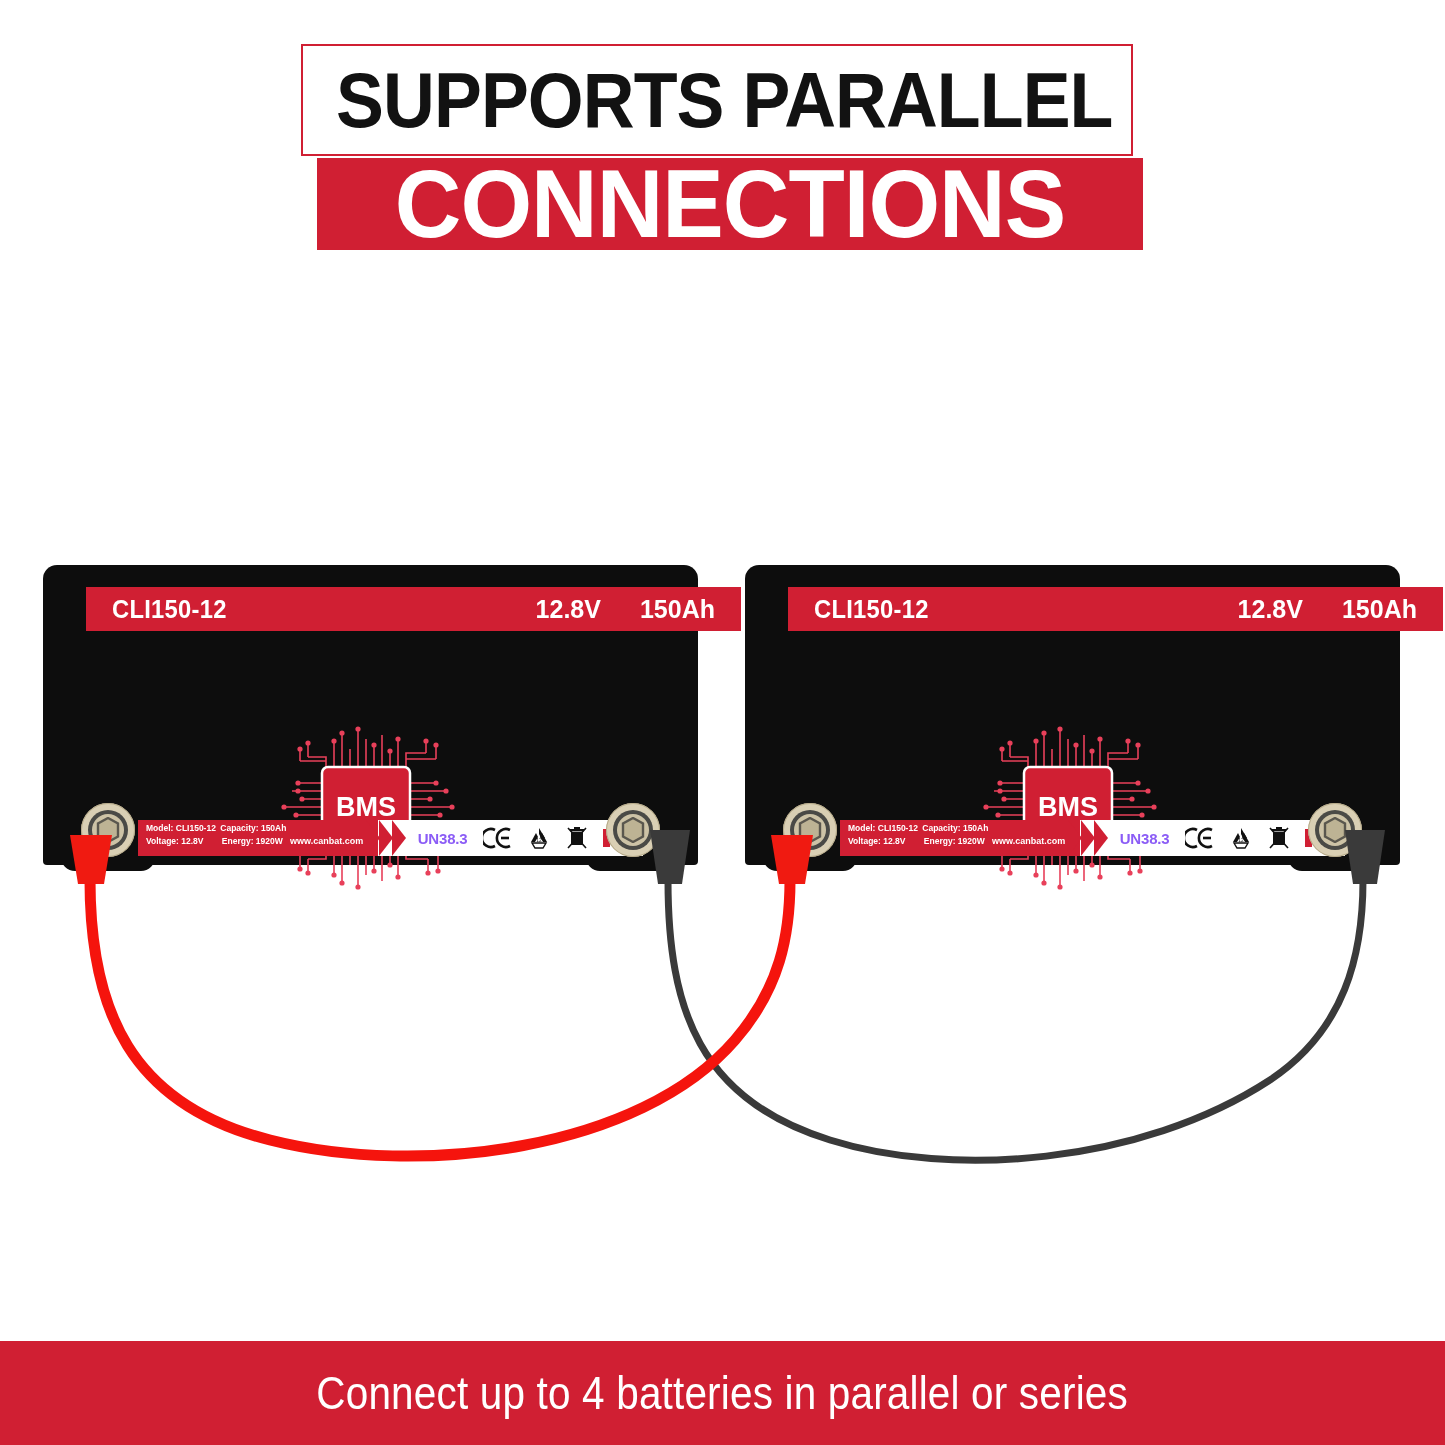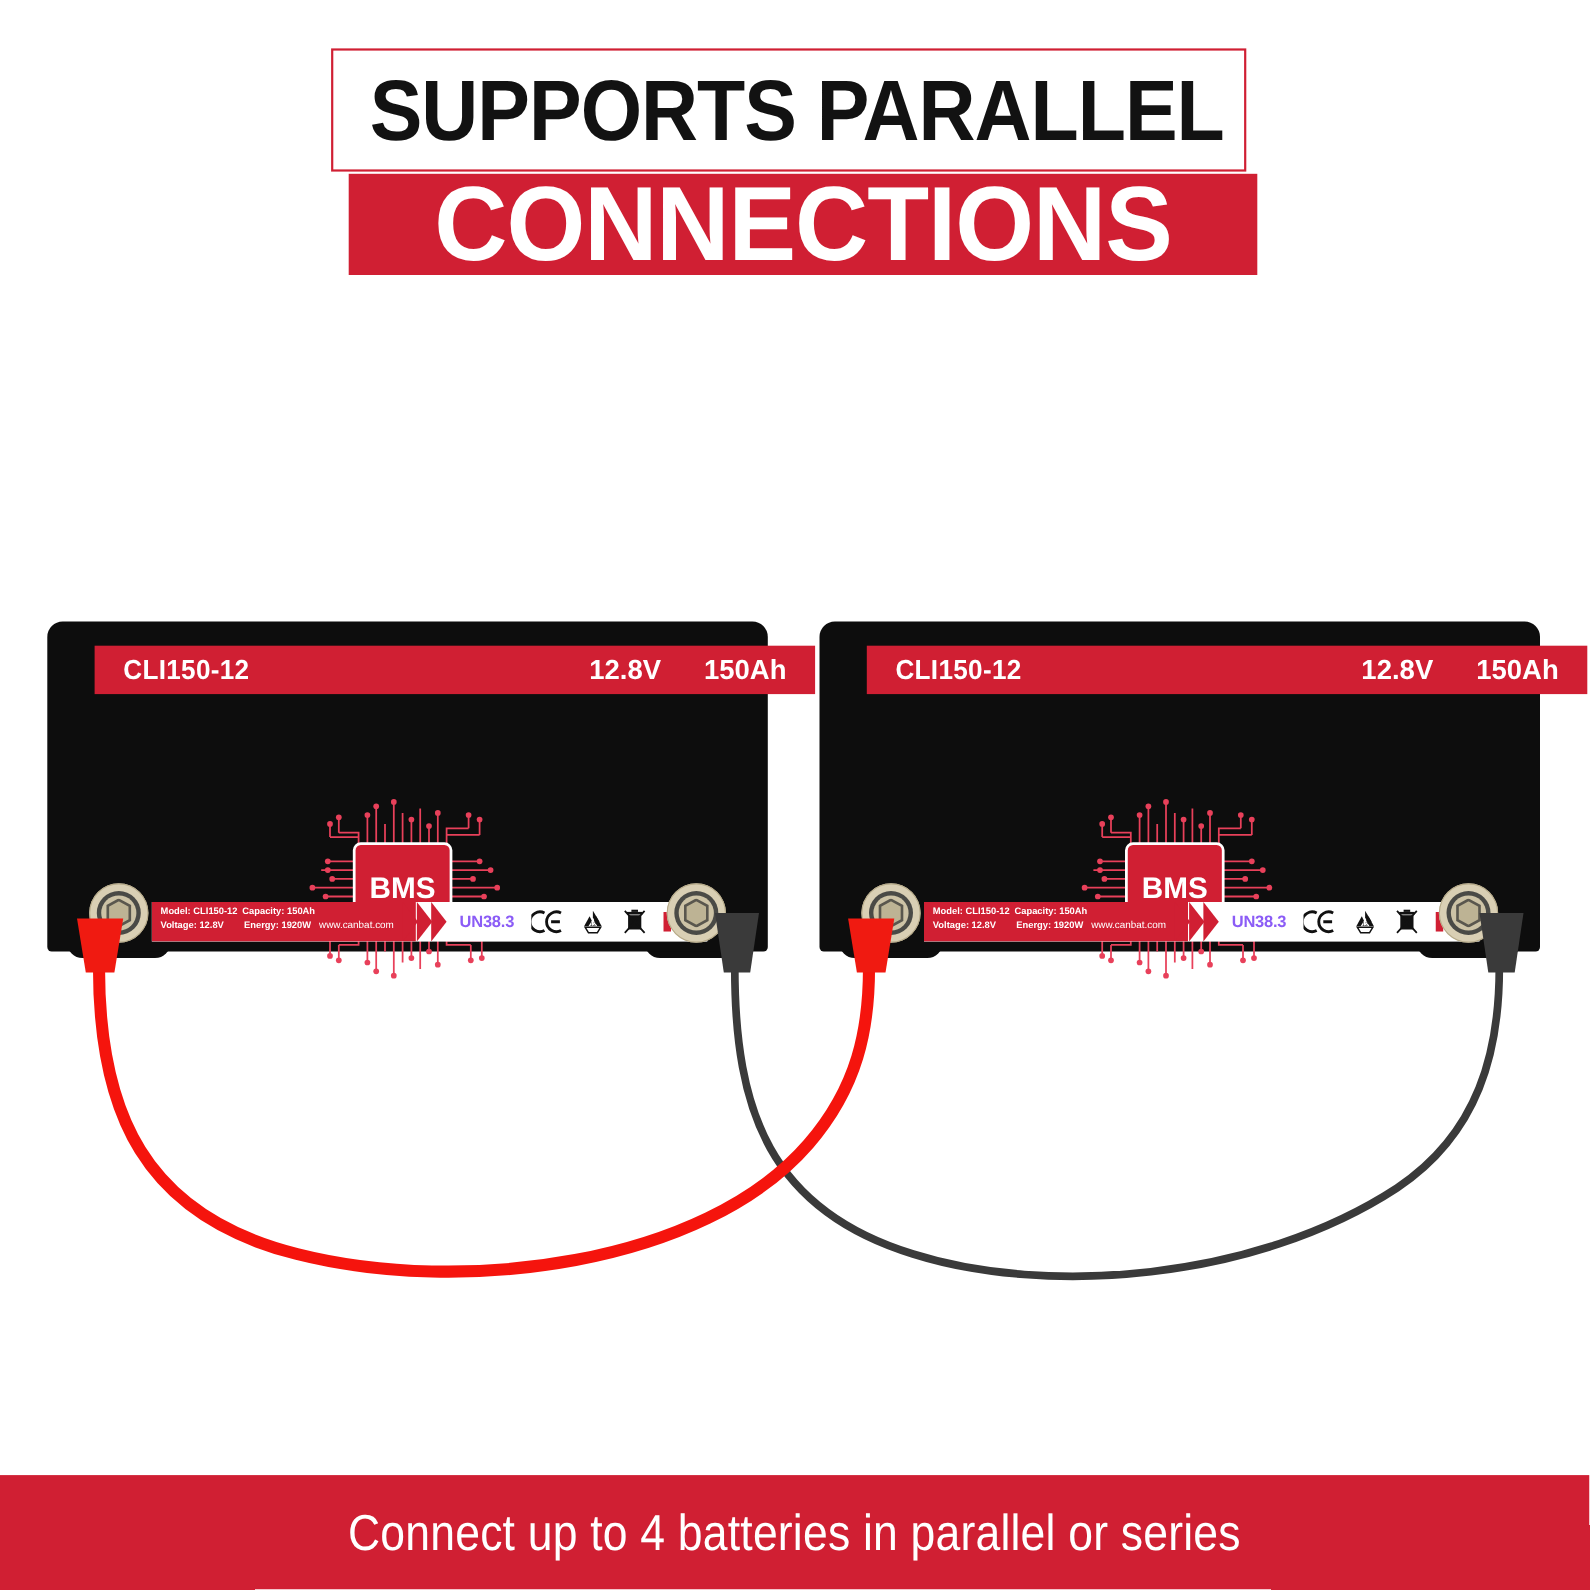--- a/index.html
+++ b/index.html
@@ -70,21 +70,21 @@
   .strip-red{
     position:absolute;left:0;top:0;height:36px;width:240px;background:#D01F33;
   }
   .spec{
     position:absolute;left:8px;top:2px;color:#ffffff;font-size:8.5px;font-weight:700;
     line-height:12.5px;white-space:nowrap;
   }
   .spec .r2{display:block;}
   .spec span.k{margin-right:2px;}
   .www{
-    position:absolute;left:152px;top:16px;color:#ffffff;font-size:9px;font-weight:400;
+    position:absolute;left:152px;top:16px;color:#ffffff;font-size:9px;font-weight:700;
     white-space:nowrap;
   }
   .chev{position:absolute;left:228px;top:0;width:42px;height:36px;}
   .certs{
     position:absolute;left:272px;top:0;right:4px;height:36px;
     display:flex;align-items:center;justify-content:space-around;
   }
   .un383{font-size:15px;font-weight:700;color:#8b5cf6;letter-spacing:-.2px;}
 
   

